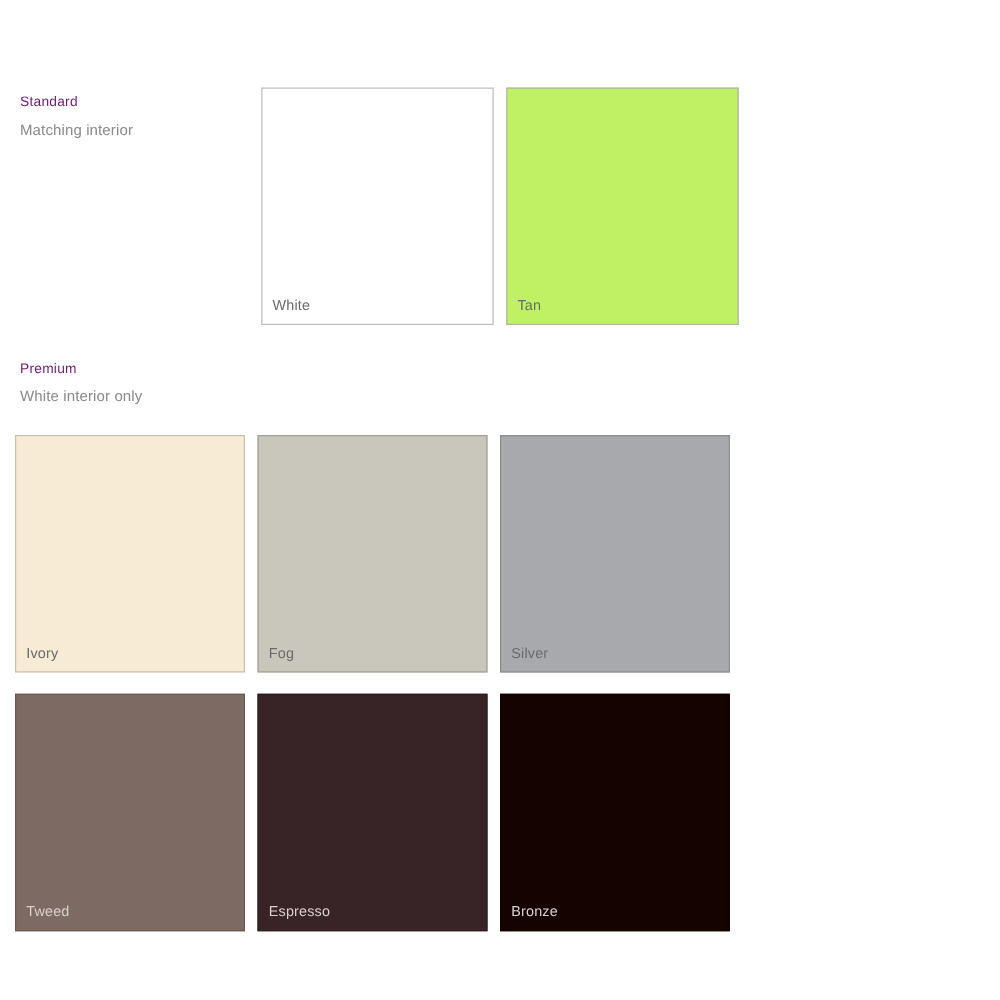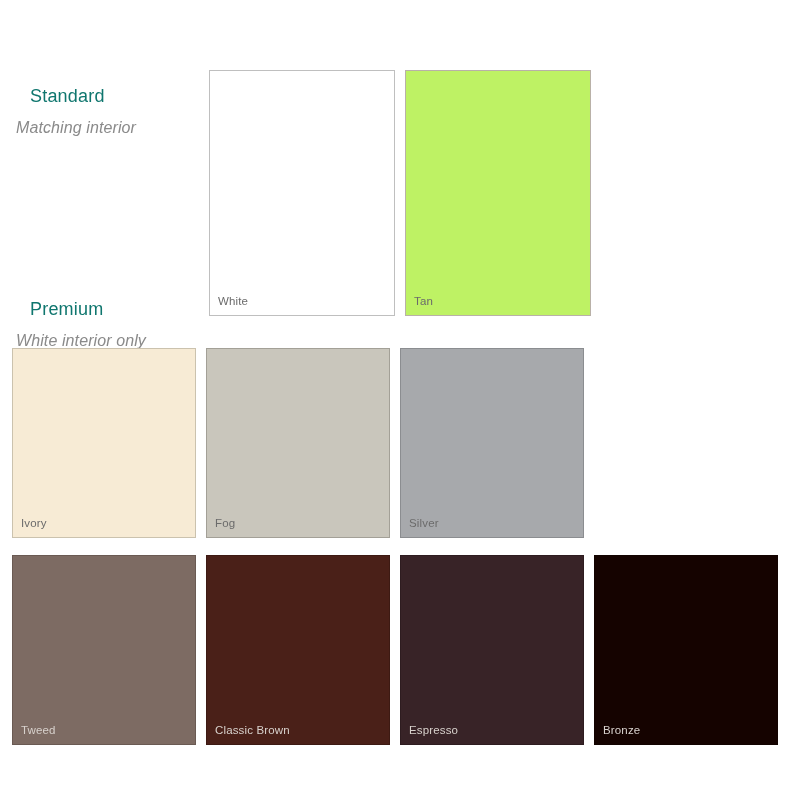--- a/index.html
+++ b/index.html
@@ -21,37 +21,36 @@
     width: 800px;
     height: 800px;
   }
 
   
   .section-head {
     position: absolute;
     left: 16px;
   }
   .section-title {
-    font-size: 18px;
+    font-size: 11px;
     font-weight: 400;
-    color: #0f766e;
+    color: #701a75;
     letter-spacing: 0.2px;
     line-height: 20px;
-    margin: 14px;
+    margin: 0;
     white-space: nowrap;
   }
   .section-sub {
-    font-size: 16px;
+    font-size: 12px;
     font-weight: 400;
     color: #8a8a8a;
     letter-spacing: 0.1px;
     line-height: 16px;
     margin: 4px 0 0 0;
     white-space: nowrap;
-    font-style: italic;
   }
 
   
   .swatch-row {
     position: absolute;
     display: flex;
   }
 
   .swatch {
     position: relative;
@@ -70,21 +69,21 @@
     line-height: 14px;
     white-space: nowrap;
     color: #6b6b6b;
   }
   .swatch.is-dark .swatch-label {
     color: #d8d2cd;
   }
 
   
   #row-standard { left: 209px; top: 70px; }
-  #row-standard .swatch { width: 186px; height: 246px; margin-right: 10px; }
+  #row-standard .swatch { width: 186px; height: 190px; margin-right: 10px; }
 
   
   #row-premium-1 { left: 12px; top: 348px; }
   #row-premium-2 { left: 12px; top: 555px; }
   #row-premium-1 .swatch,
   #row-premium-2 .swatch { width: 184px; height: 190px; margin-right: 10px; }
 
   .swatch:last-child { margin-right: 0; }
 </style>
 </head>
@@ -128,23 +127,20 @@
       <span class="swatch-label">Silver</span>
     </div>
   </div>
 
   <div class="swatch-row" id="row-premium-2">
 
     <div class="swatch is-dark" style="background-color: rgb(125, 107, 99); border-color: rgb(106, 90, 83);">
       <span class="swatch-label">Tweed</span>
     </div>
 
-    <div class="swatch is-dark" style="background-color: rgb(74, 32, 24); border-color: rgb(61, 26, 19);">
-      <span class="swatch-label">Classic Brown</span>
-    </div>
 
     <div class="swatch is-dark" style="background-color: rgb(56, 35, 39); border-color: rgb(46, 28, 32);">
       <span class="swatch-label">Espresso</span>
     </div>
 
     <div class="swatch is-dark" style="background-color: rgb(21, 3, 0); border-color: rgb(18, 3, 0);">
       <span class="swatch-label">Bronze</span>
     </div>
   </div>
 

